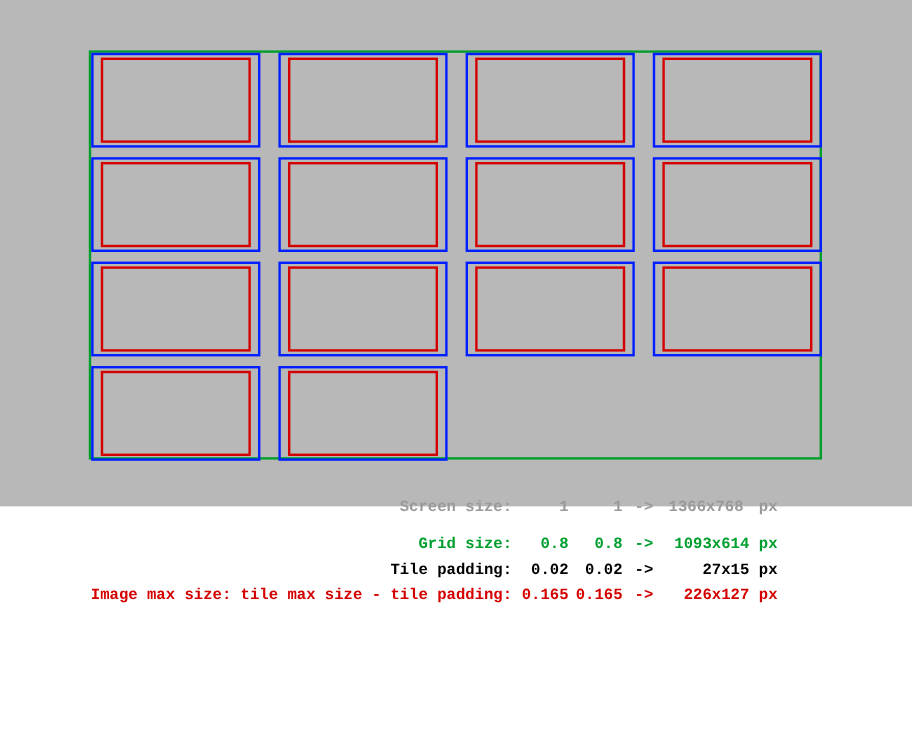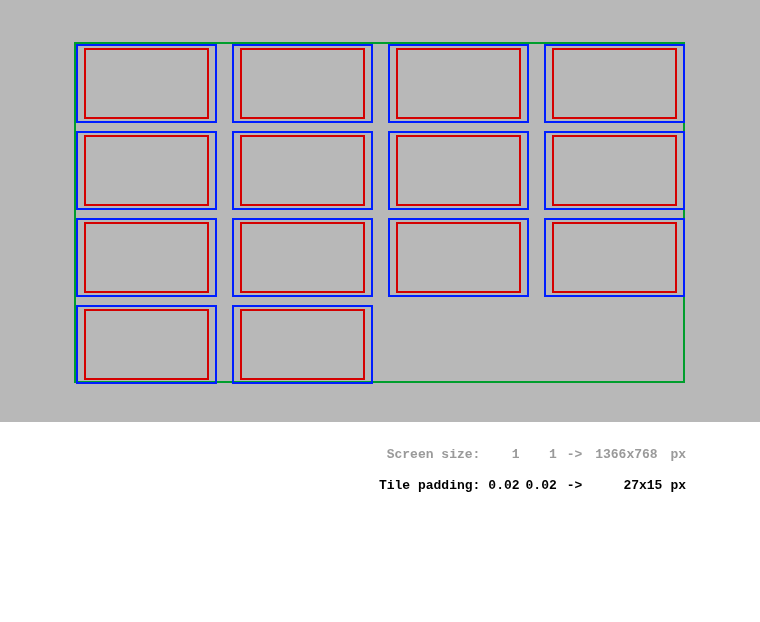--- a/index.html
+++ b/index.html
@@ -26,23 +26,22 @@
     position: absolute;
     border: 2px solid #001eff;
   }
   .img {
     position: absolute;
     border: 2px solid #d40000;
   }
   .legend {
     position: absolute;
     left: 0;
-    top: 444px;
+    top: 412px;
     width: 672px;
-    margin-left: 38px;
   }
   .legend table {
     border-collapse: collapse;
     margin-left: auto;
     margin-right: 20px;
   }
   .legend td {
     padding: 3px 4px;
     text-align: right;
     font-weight: bold;
@@ -99,22 +98,38 @@
           <td class="c-gray" style="padding-right: 2px;">1</td>
           <td class="c-gray" style="padding-right: 6px;">1</td>
           <td class="c-gray">-&gt;</td>
           <td class="c-gray" style="min-width: 80px; text-align: center;">1366x768</td>
           <td class="c-gray">px</td>
         </tr>
         <tr>
           <td colspan="6" style="height: 10px;"></td>
         </tr>
         <tr>
+          <td class="c-green label">Grid size:</td>
+          <td class="c-green" style="padding-right: 2px;">0.8</td>
+          <td class="c-green" style="padding-right: 6px;">0.8</td>
+          <td class="c-green">-&gt;</td>
+          <td class="c-green" style="min-width: 80px;">1093x614</td>
+          <td class="c-green">px</td>
+        </tr>
+        <tr>
           <td class="c-black label">Tile padding:</td>
           <td class="c-black" style="padding-right: 2px;">0.02</td>
           <td class="c-black" style="padding-right: 6px;">0.02</td>
           <td class="c-black">-&gt;</td>
           <td class="c-black" style="min-width: 80px;">27x15</td>
           <td class="c-black">px</td>
         </tr>
+        <tr>
+          <td class="c-red label">Image max size: tile max size - tile padding:</td>
+          <td class="c-red" style="padding-right: 2px;">0.165</td>
+          <td class="c-red" style="padding-right: 6px;">0.165</td>
+          <td class="c-red">-&gt;</td>
+          <td class="c-red" style="min-width: 80px;">226x127</td>
+          <td class="c-red">px</td>
+        </tr>
       </tbody>
   </table>
 </div>
 
 </body></html>

